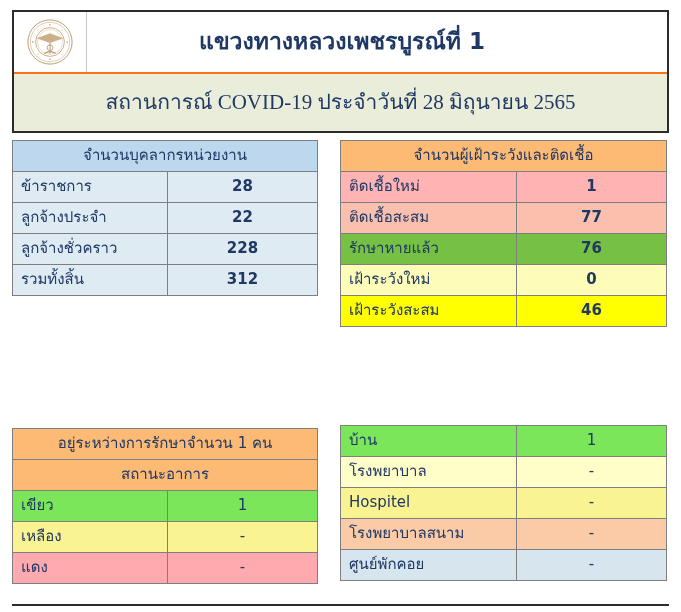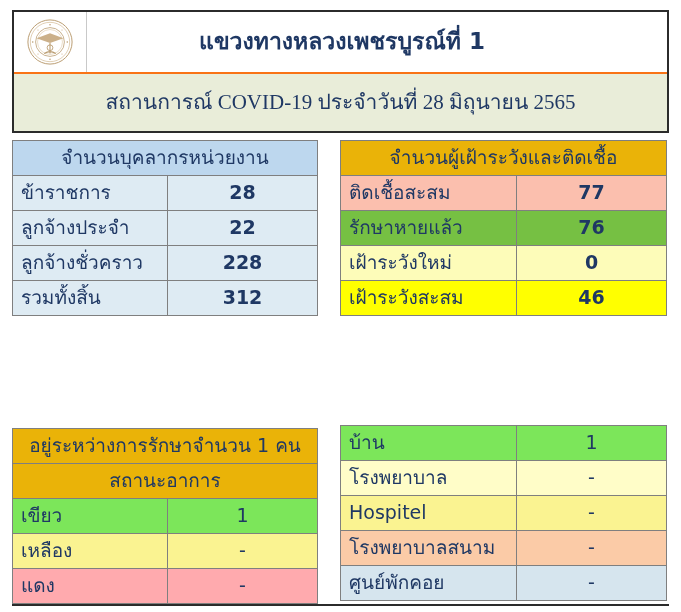--- a/index.html
+++ b/index.html
@@ -84,21 +84,21 @@
   table.grid {
     position: absolute;
     border-collapse: collapse;
     table-layout: fixed;
     background: #ffffff;
   }
   table.grid td {
     border: 1px solid #7f7f7f;
     padding: 7px 8px;
     height: 31px;
-    font-size: 19px;
+    font-size: 15px;
     color: #1F3864;
     line-height: 1.05;
     box-sizing: border-box;
     overflow: hidden;
     white-space: nowrap;
   }
   td.hdr {
     text-align: center;
     font-size: 17px;
     height: 34px;
@@ -118,21 +118,21 @@
   #tbl-cases col.c1     { width: 176px; }
   #tbl-cases col.c2     { width: 150px; }
   #tbl-treatment col.c1 { width: 155px; }
   #tbl-treatment col.c2 { width: 150px; }
   #tbl-location col.c1  { width: 176px; }
   #tbl-location col.c2  { width: 150px; }
 
   
   .bg-blue-hdr  { background: #BDD7EE; }
   .bg-blue-lt   { background: #DEEBF3; }
-  .bg-cream     { background: #eab308; }
+  .bg-cream     { background: #fdba74; }
   .bg-pink      { background: #FFB3B3; }
   .bg-salmon    { background: #FBBFAE; margin-left: 44px; }
   .bg-green     { background: #76C043; }
   .bg-green-lt  { background: #7CE65A; }
   .bg-yellow-lt { background: #FDFCB9; }
   .bg-yellow-lt2{ background: #FFFDC8; }
   .bg-yellow    { background: #FFFF00; }
   .bg-yellow-md { background: #FAF391; }
   .bg-peach     { background: #FBCBA7; }
   .bg-bluegray  { background: #D6E5EE; }
@@ -211,20 +211,24 @@
   <table class="grid" id="tbl-cases">
     <colgroup>
         <col class="c1">
         <col class="c2">
       </colgroup>
     <tbody>
       <tr>
         <td class="hdr bg-cream" colspan="2">จำนวนผู้เฝ้าระวังและติดเชื้อ</td>
       </tr>
       <tr>
+        <td class="lbl bg-pink">ติดเชื้อใหม่</td>
+        <td class="val bg-pink">1</td>
+      </tr>
+      <tr>
         <td class="lbl bg-salmon">ติดเชื้อสะสม</td>
         <td class="val bg-salmon">77</td>
       </tr>
       <tr>
         <td class="lbl bg-green">รักษาหายแล้ว</td>
         <td class="val bg-green">76</td>
       </tr>
       <tr>
         <td class="lbl bg-yellow-lt">เฝ้าระวังใหม่</td>
         <td class="val bg-yellow-lt">0</td>

